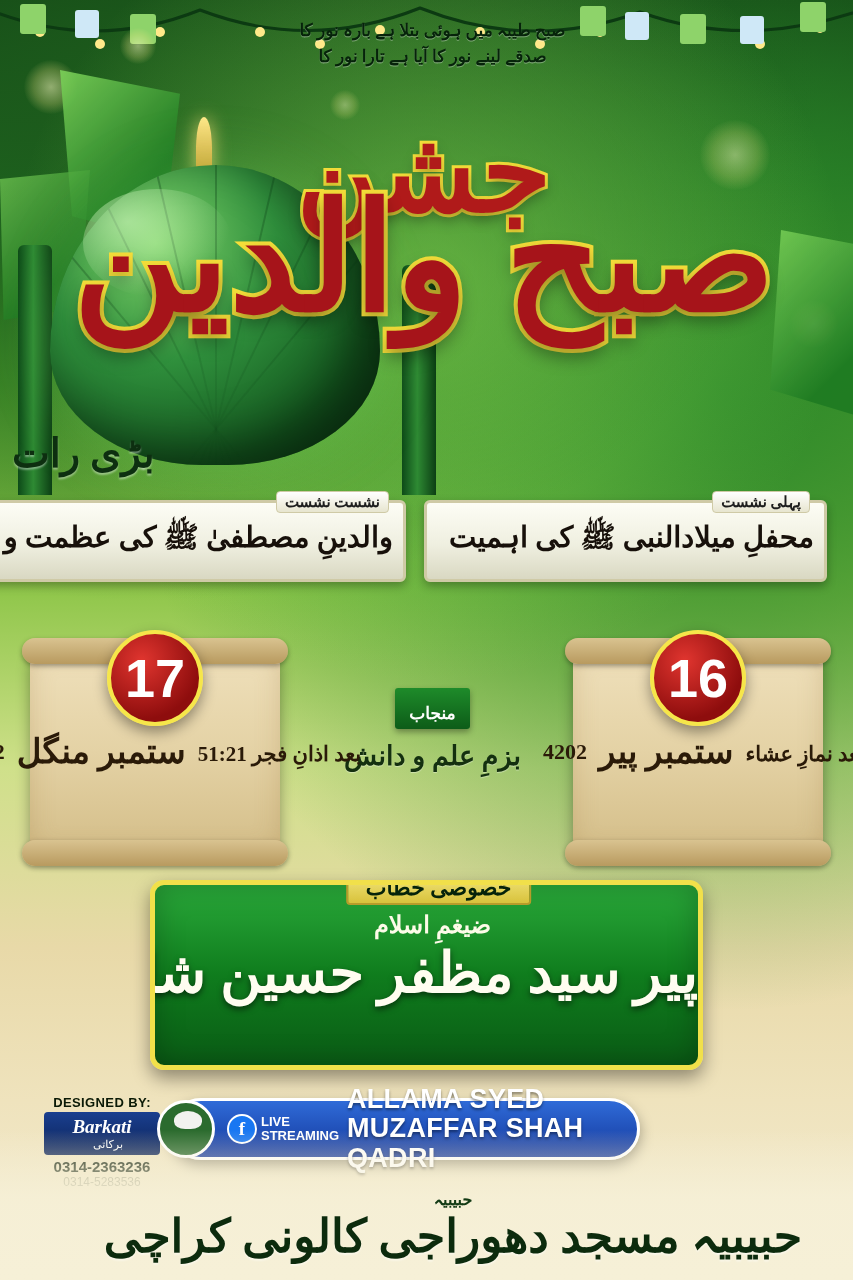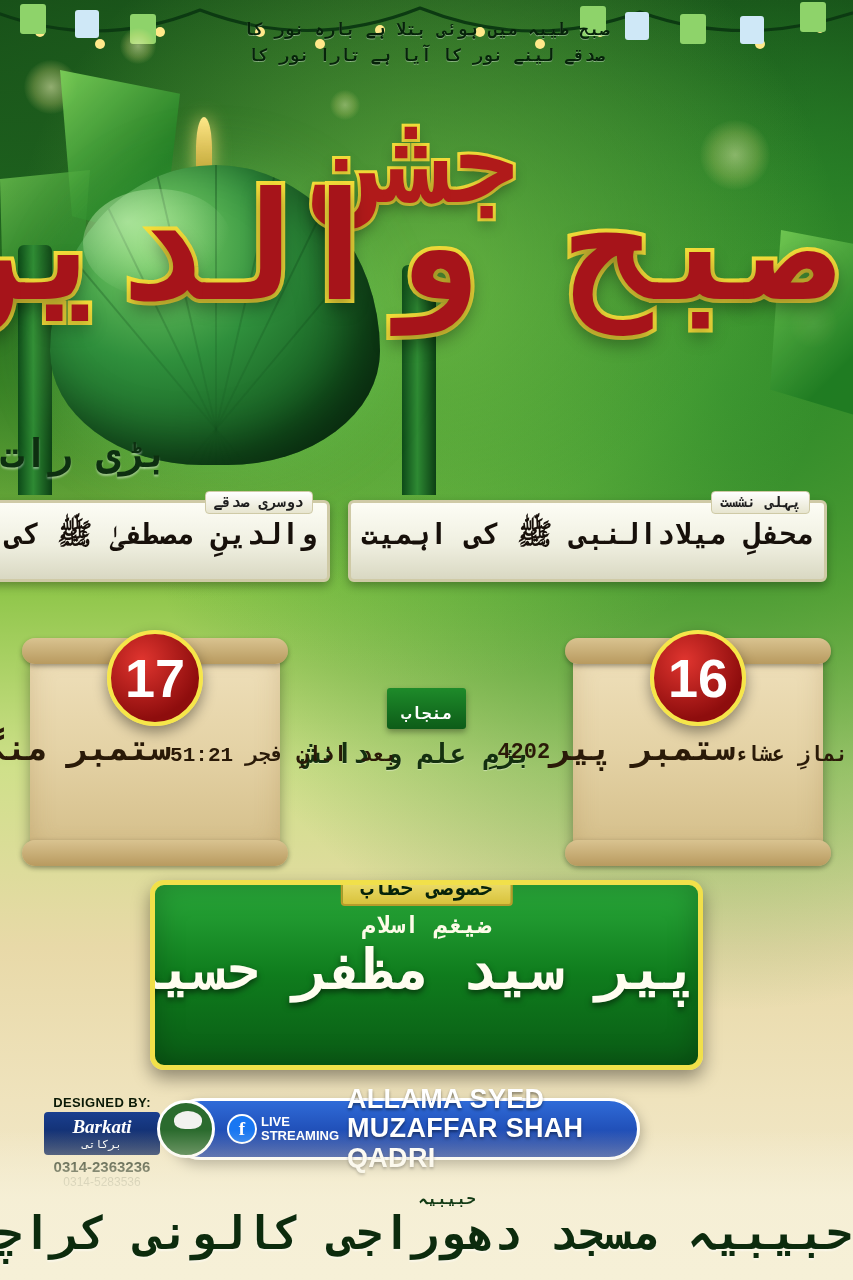--- a/index.html
+++ b/index.html
@@ -66,23 +66,24 @@
     border-radius: 6px 6px 0 0;
   }
   .flag {
     position: absolute; pointer-events: none;
     background: linear-gradient(135deg, #7dd35a, #1d7a22 70%);
     box-shadow: 0 0 22px rgba(140,240,110,0.35);
   }
 
   
   .urdu {
-    font-family: Liberation Mono, monospace;
+    font-family: Liberation Serif, serif;
     direction: rtl; unicode-bidi: bidi-override;
     white-space: nowrap;
+    margin-left: 12px;
   }
 
   
   .couplet {
     position: absolute; top: 18px; left: 0; right: 0;
     text-align: center; color: #06230a;
     font-weight: bold; line-height: 1.5;
     text-shadow: 0 1px 0 rgba(255,255,255,.35);
   }
   .couplet div { font-size: 17px; }
@@ -363,21 +364,21 @@
     <div class="t2 urdu">صبح والدین</div>
   </div>
   <div class="subtitle-night urdu">بڑی رات</div>
 
   <div class="sessions">
     <div class="session">
       <div class="tag urdu">پہلی نشست</div>
       <div class="txt urdu">محفلِ میلادالنبی ﷺ کی اہمیت</div>
     </div>
     <div class="session">
-      <div class="tag urdu">دوسری صدقے</div>
+      <div class="tag urdu">نشست نشست</div>
       <div class="txt urdu">والدینِ مصطفیٰ ﷺ کی عظمت و شان</div>
     </div>
   </div>
 
   <div class="dates">
 
     <div class="scroll">
       <div class="daynum">16</div>
       <div class="inner">
         <div class="d-year urdu">2024</div>

